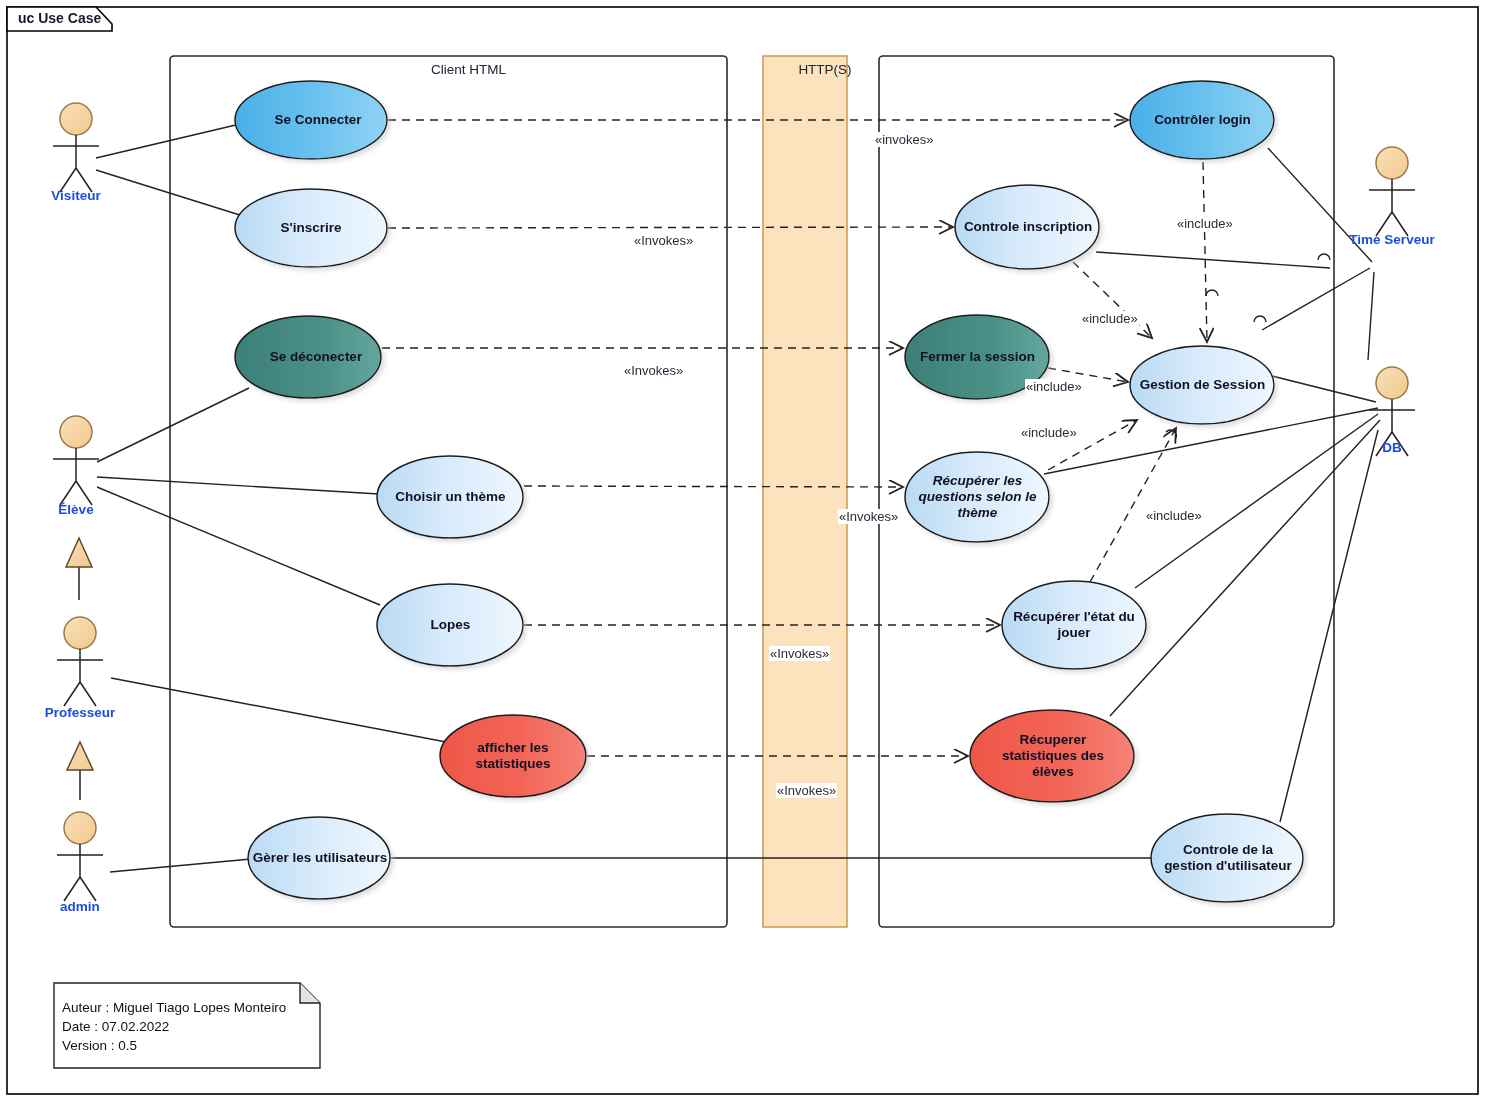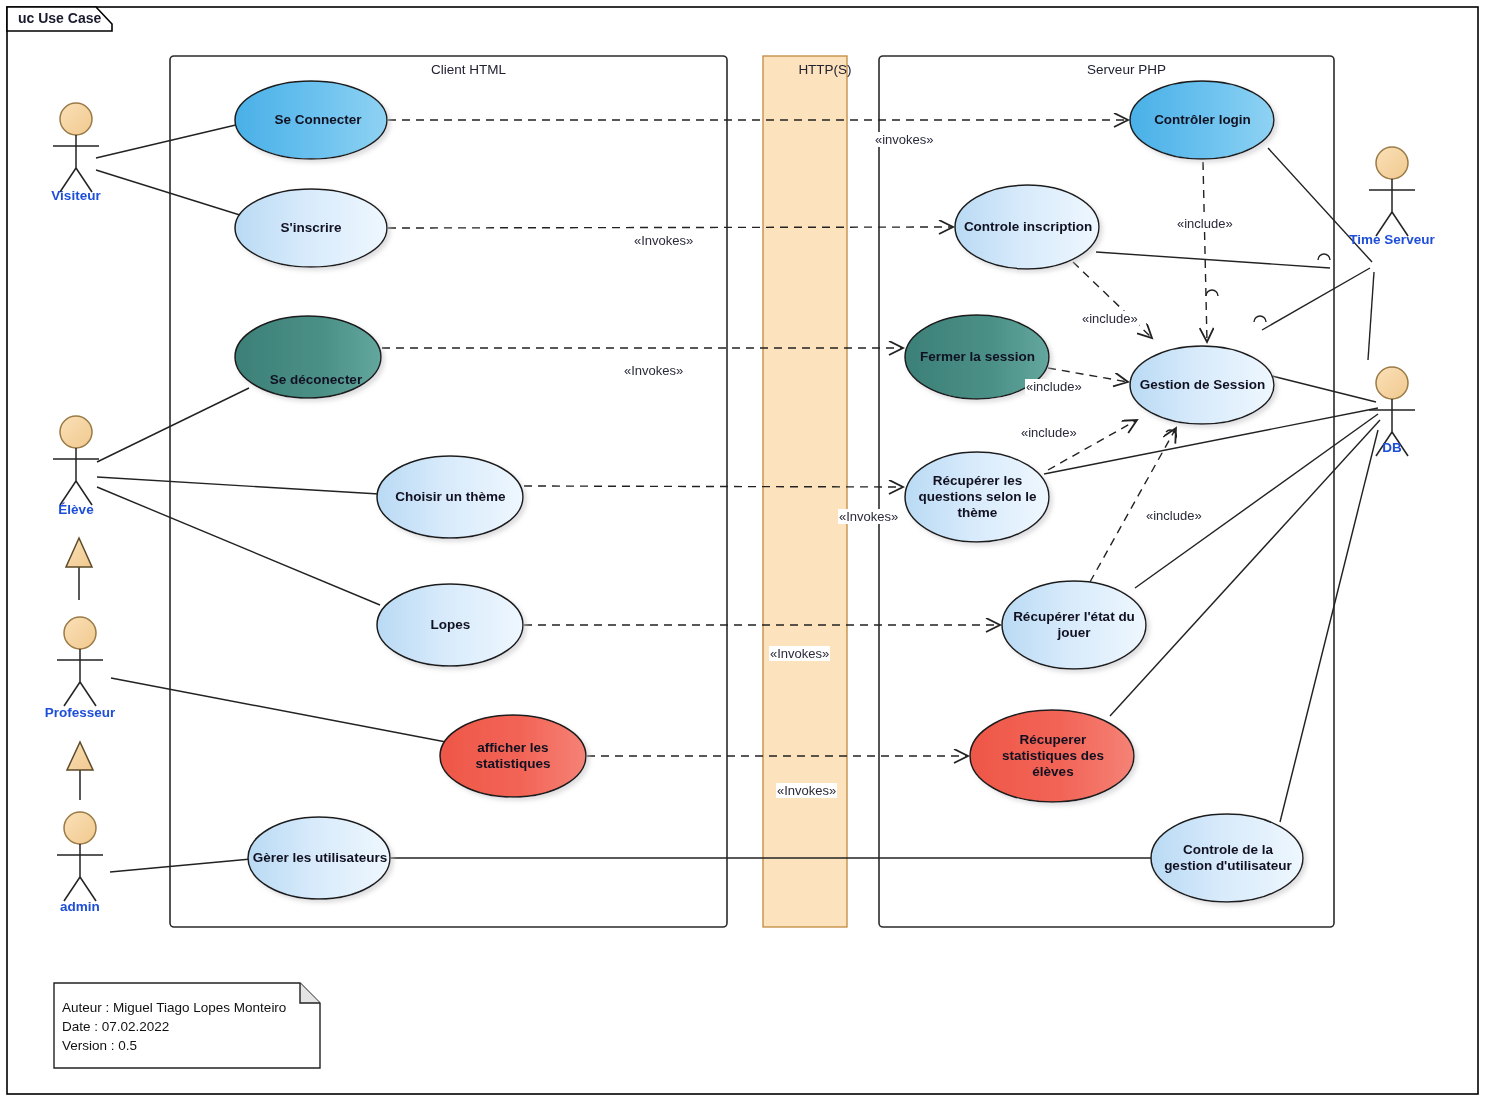--- a/index.html
+++ b/index.html
@@ -216,42 +216,41 @@
     <g>
       <path d="M54,983 L300,983 L320,1003 L320,1068 L54,1068 Z" fill="#ffffff" stroke="#222" stroke-width="1.4"></path>
       <path d="M300,983 L300,1003 L320,1003" fill="#e4e4e4" stroke="#222" stroke-width="1.4"></path>
     </g>
   </svg>
 
   <div class="frame-title" style="left:18px;top:10px;text-align:right;">uc Use Case</div>
 
   <div class="box-title" style="left:170px;top:62px;width:557px;">Client HTML</div>
   <div class="box-title" style="left:763px;top:62px;width:84px;">HTTP(S)</div>
-  <div class="box-title" style="left:879px;top:62px;width:455px;">Serveur PHP</div>
 
   <div class="actor-label" style="left:16px;top:188px;width:120px;">Visiteur</div>
   <div class="actor-label" style="left:16px;top:502px;width:120px;">Élève</div>
   <div class="actor-label" style="left:20px;top:705px;width:120px;">Professeur</div>
   <div class="actor-label" style="left:20px;top:899px;width:120px;">admin</div>
   <div class="actor-label" style="left:1322px;top:232px;width:140px;">Time Serveur</div>
   <div class="actor-label" style="left:1342px;top:440px;width:100px;">DB</div>
 
   <div class="uc-label" style="left:236px;top:112px;width:164px;">Se Connecter</div>
   <div class="uc-label" style="left:236px;top:220px;width:150px;">S'inscrire</div>
-  <div class="uc-label" style="left:236px;top:349px;width:160px;margin-top:23px;">Se déconecter</div>
+  <div class="uc-label" style="left:236px;top:349px;width:160px;">Se déconecter</div>
   <div class="uc-label" style="left:378px;top:489px;width:145px;">Choisir un thème</div>
   <div class="uc-label" style="left:378px;top:617px;width:145px;">Lopes</div>
   <div class="uc-label" style="left:448px;top:740px;width:130px;white-space:normal;">afficher les statistiques</div>
   <div class="uc-label" style="left:249px;top:850px;width:142px;">Gèrer les utilisateurs</div>
 
   <div class="uc-label" style="left:1130px;top:112px;width:145px;">Contrôler login</div>
   <div class="uc-label" style="left:953px;top:219px;width:150px;">Controle inscription</div>
   <div class="uc-label" style="left:905px;top:349px;width:145px;">Fermer la session</div>
   <div class="uc-label" style="left:1130px;top:377px;width:145px;">Gestion de Session</div>
-  <div class="uc-label" style="left:910px;top:473px;width:135px;white-space:normal;">Récupérer les questions selon le thème</div>
+  <div class="uc-label" style="left:910px;top:473px;width:135px;white-space:normal;font-style:italic;">Récupérer les questions selon le thème</div>
   <div class="uc-label" style="left:1008px;top:609px;width:132px;white-space:normal;">Récupérer l'état du jouer</div>
   <div class="uc-label" style="left:988px;top:732px;width:130px;white-space:normal;">Récuperer statistiques des élèves</div>
   <div class="uc-label" style="left:1163px;top:842px;width:130px;white-space:normal;">Controle de la gestion d'utilisateur</div>
 
   <div class="stereo" style="left:874px;top:132px;">«invokes»</div>
   <div class="stereo" style="left:633px;top:233px;">«Invokes»</div>
   <div class="stereo" style="left:623px;top:363px;">«Invokes»</div>
   <div class="stereo" style="left:838px;top:509px;">«Invokes»</div>
   <div class="stereo" style="left:769px;top:646px;">«Invokes»</div>
   <div class="stereo" style="left:776px;top:783px;">«Invokes»</div>

